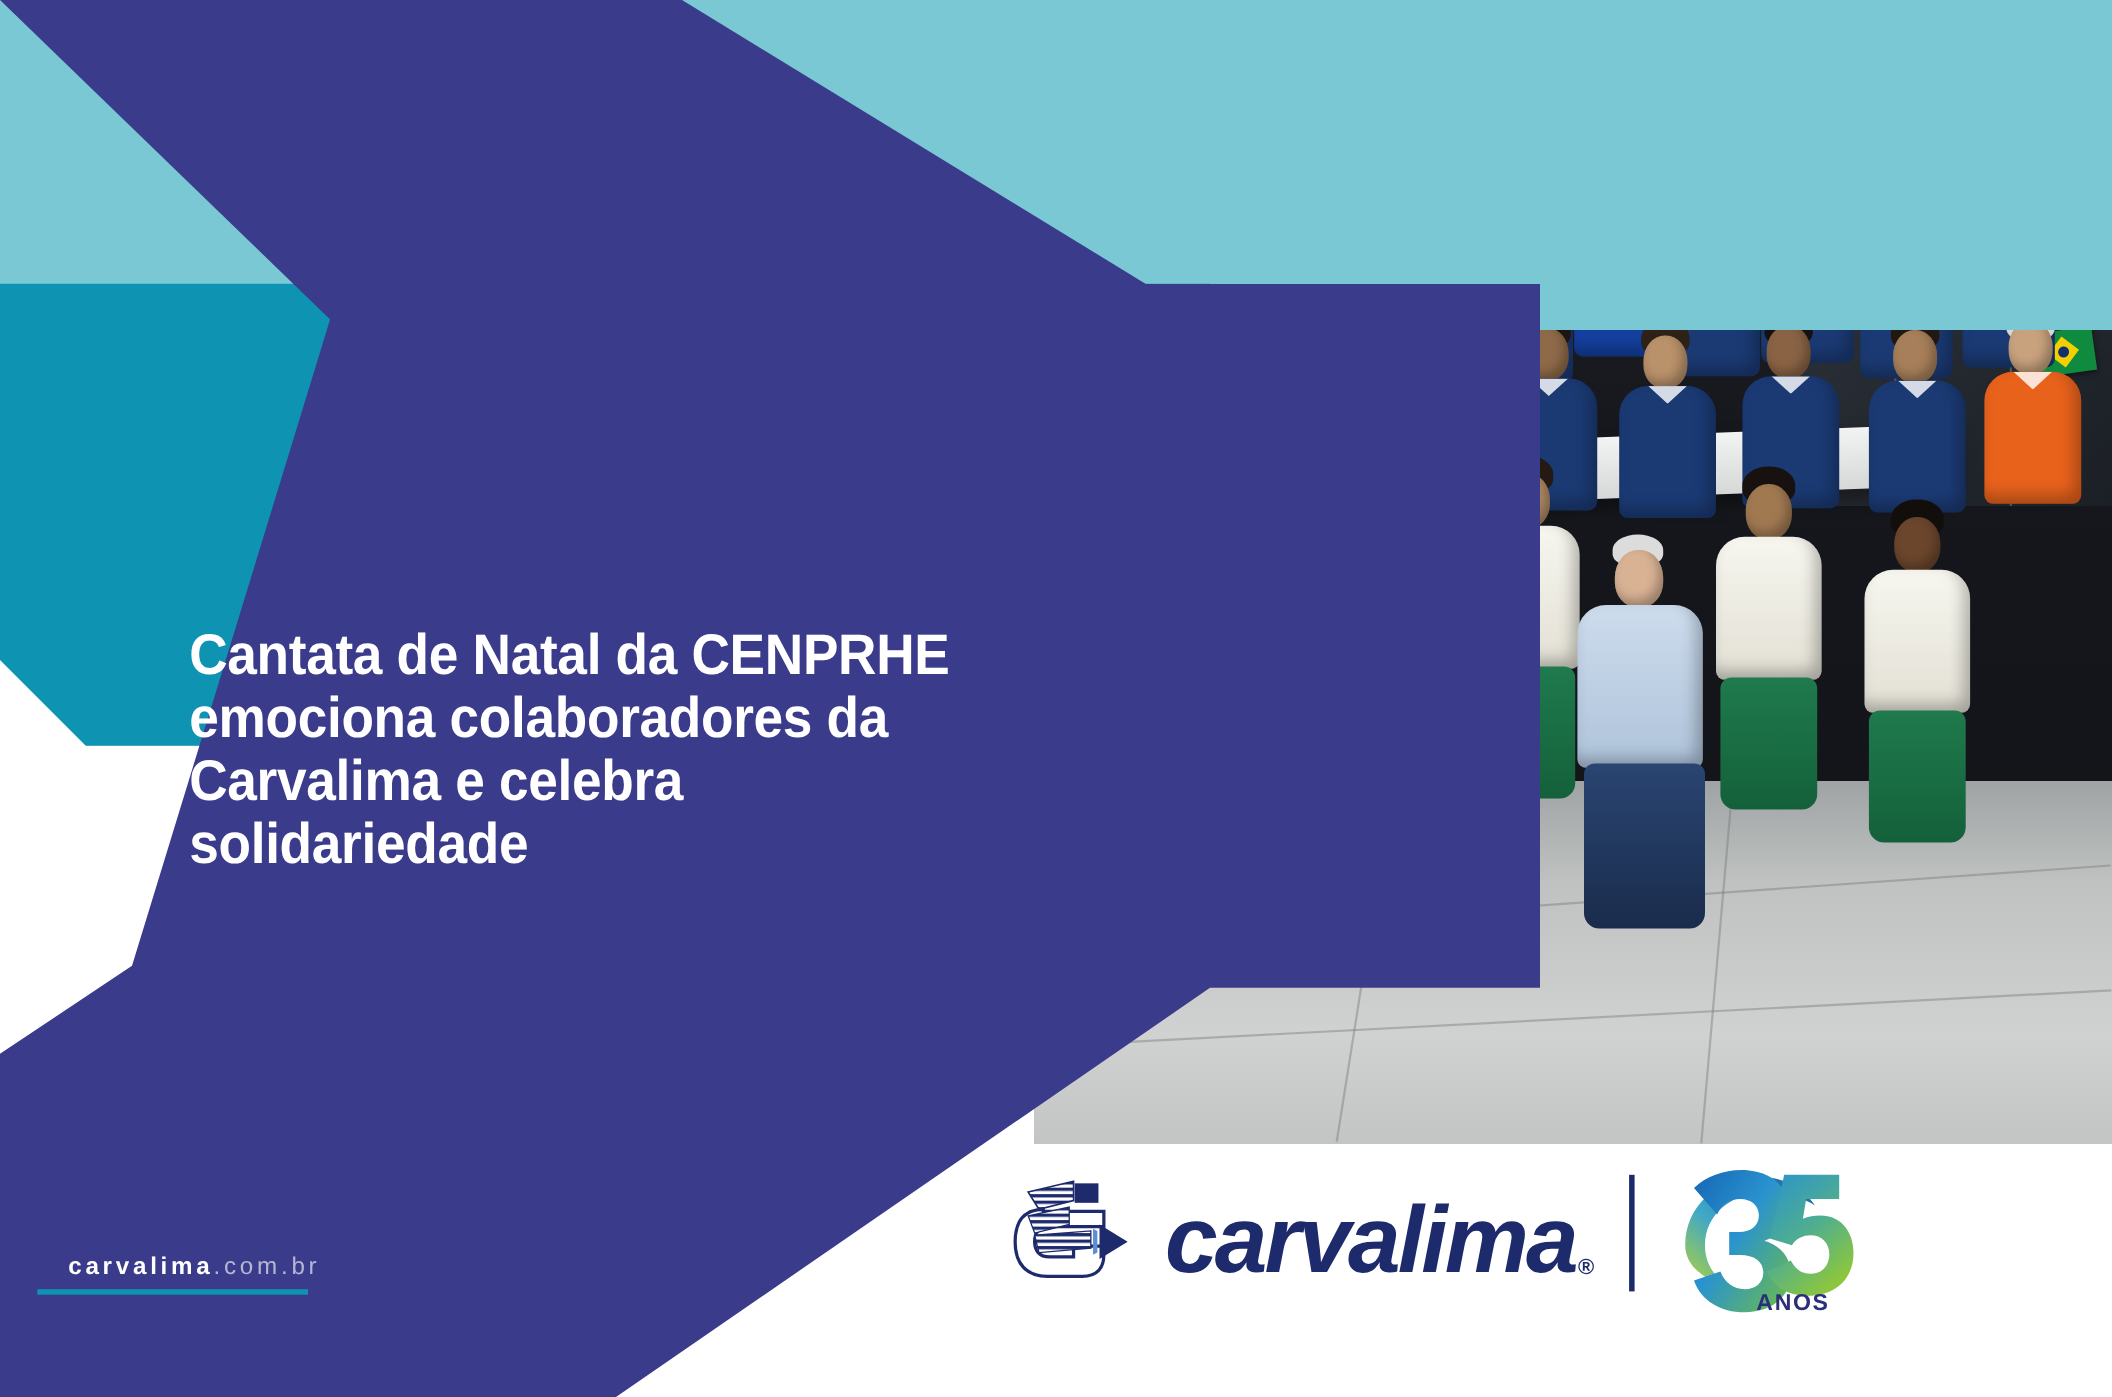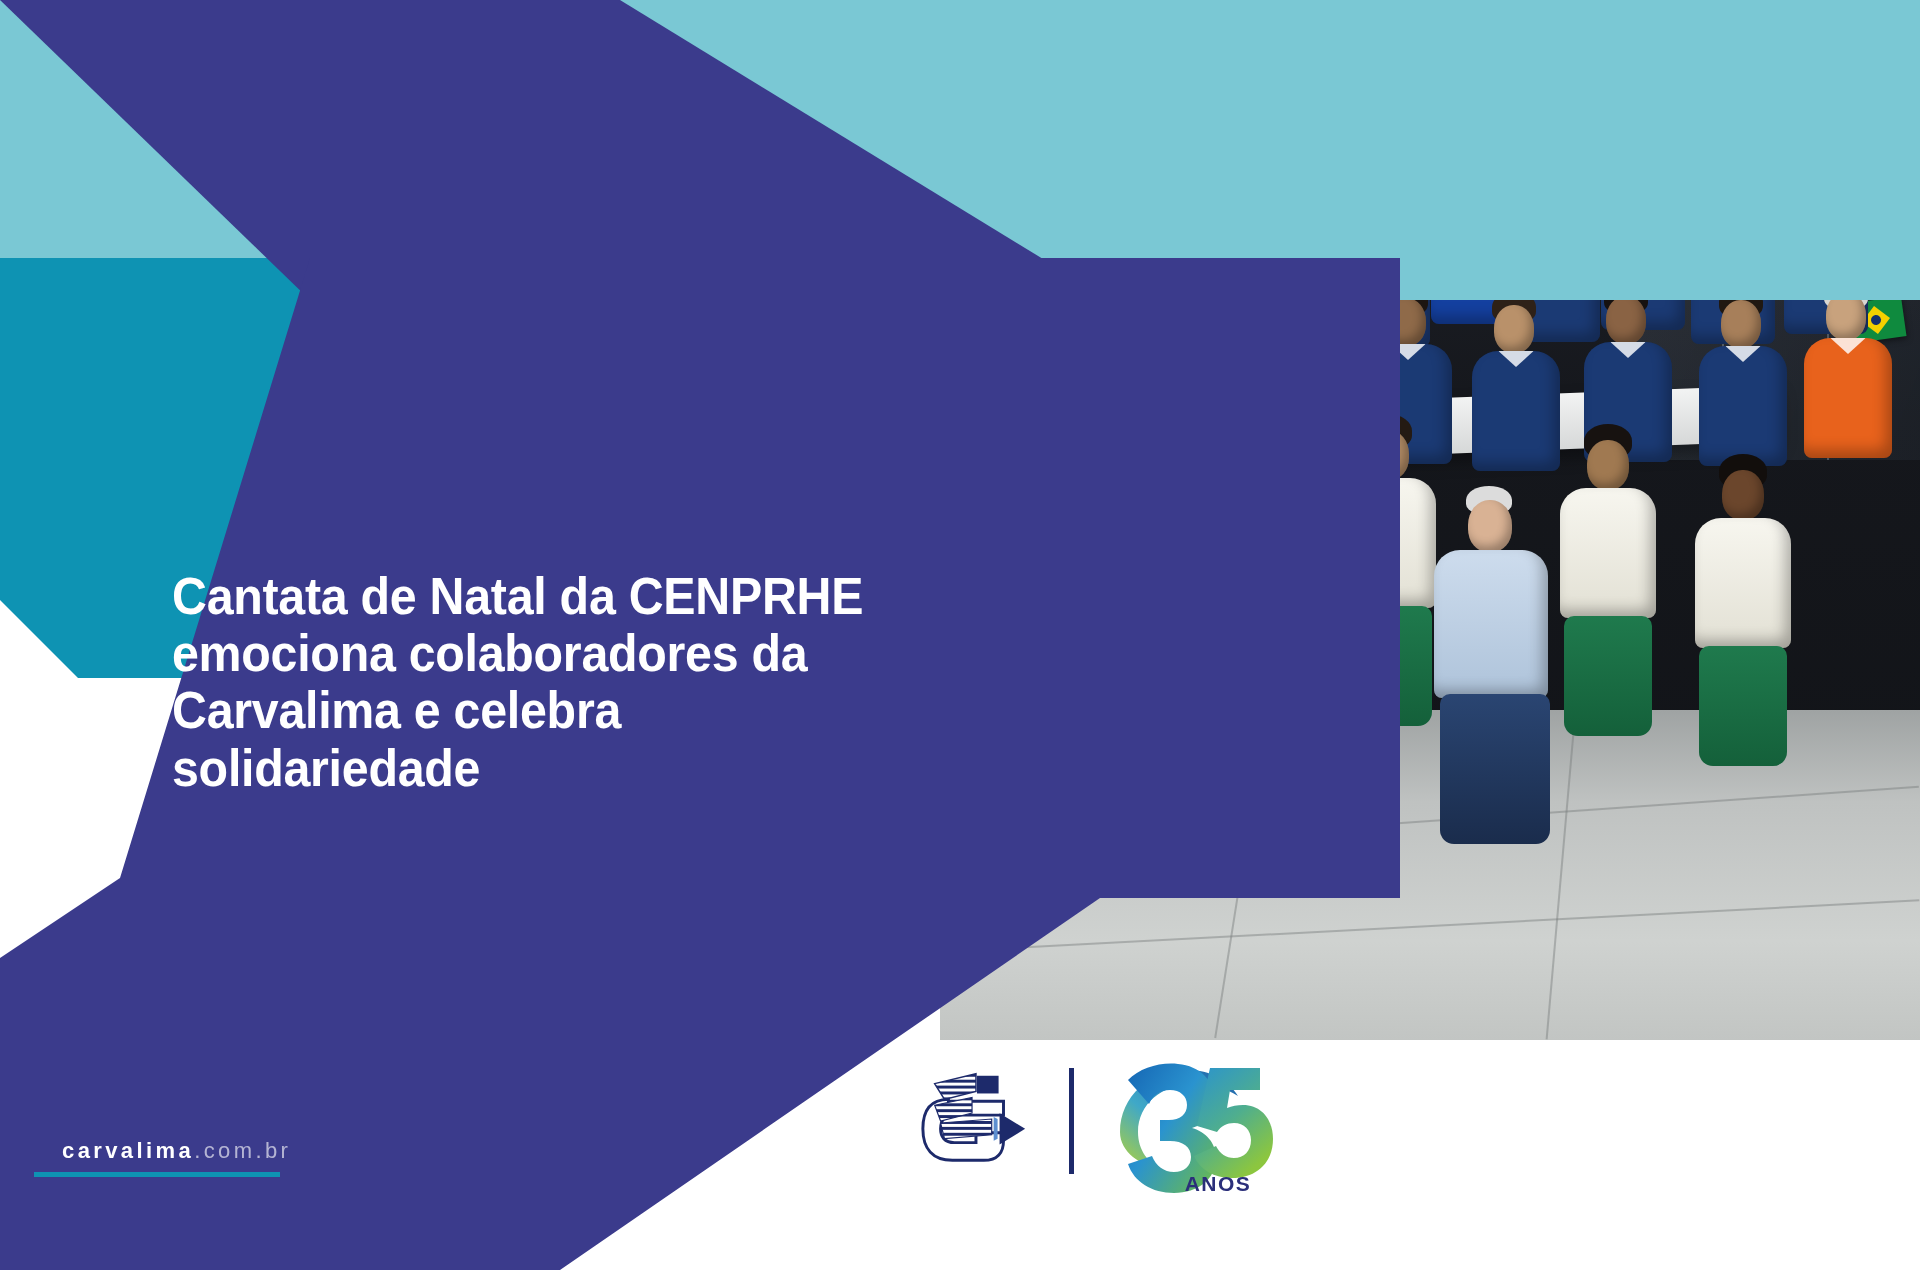--- a/index.html
+++ b/index.html
@@ -439,20 +439,21 @@
       <rect x="63" y="14" width="22" height="18" fill="#1d2a6b"></rect>
 
       <path d="M34,38 C14,38 8,52 8,68 C8,88 18,100 38,100 L70,100 C84,100 90,92 90,80 L90,72 L62,72 L62,82 L40,82 C30,82 26,76 26,68 C26,58 31,54 40,54 L90,54 L90,40 L34,40 Z" fill="none" stroke="#1d2a6b" stroke-width="3"></path>
       <path d="M20,44 L58,36 L58,52 L26,60 Z" fill="url(#stripes)" stroke="#1d2a6b" stroke-width="1.2"></path>
       <path d="M26,62 L78,58 L78,74 L30,78 Z" fill="url(#stripes)" stroke="#1d2a6b" stroke-width="1.2"></path>
 
       <path d="M86,52 L112,68 L86,84 Z" fill="#1d2a6b"></path>
       <path d="M80,56 L84,58 L84,78 L80,80 Z" fill="#5d8fd0"></path>
     </svg>
 
+    <div class="wordmark"><span>carvalima</span><span class="reg">®</span></div>
 
     <div class="divider-bar"></div>
 
     <svg class="badge35" viewBox="0 0 168 150">
       <defs>
         <linearGradient id="g3" x1="0" y1="0" x2="1" y2="1">
           <stop offset="0%" stop-color="#1566b4"></stop>
           <stop offset="45%" stop-color="#2a93cf"></stop>
           <stop offset="100%" stop-color="#6fbe44"></stop>
         </linearGradient>

